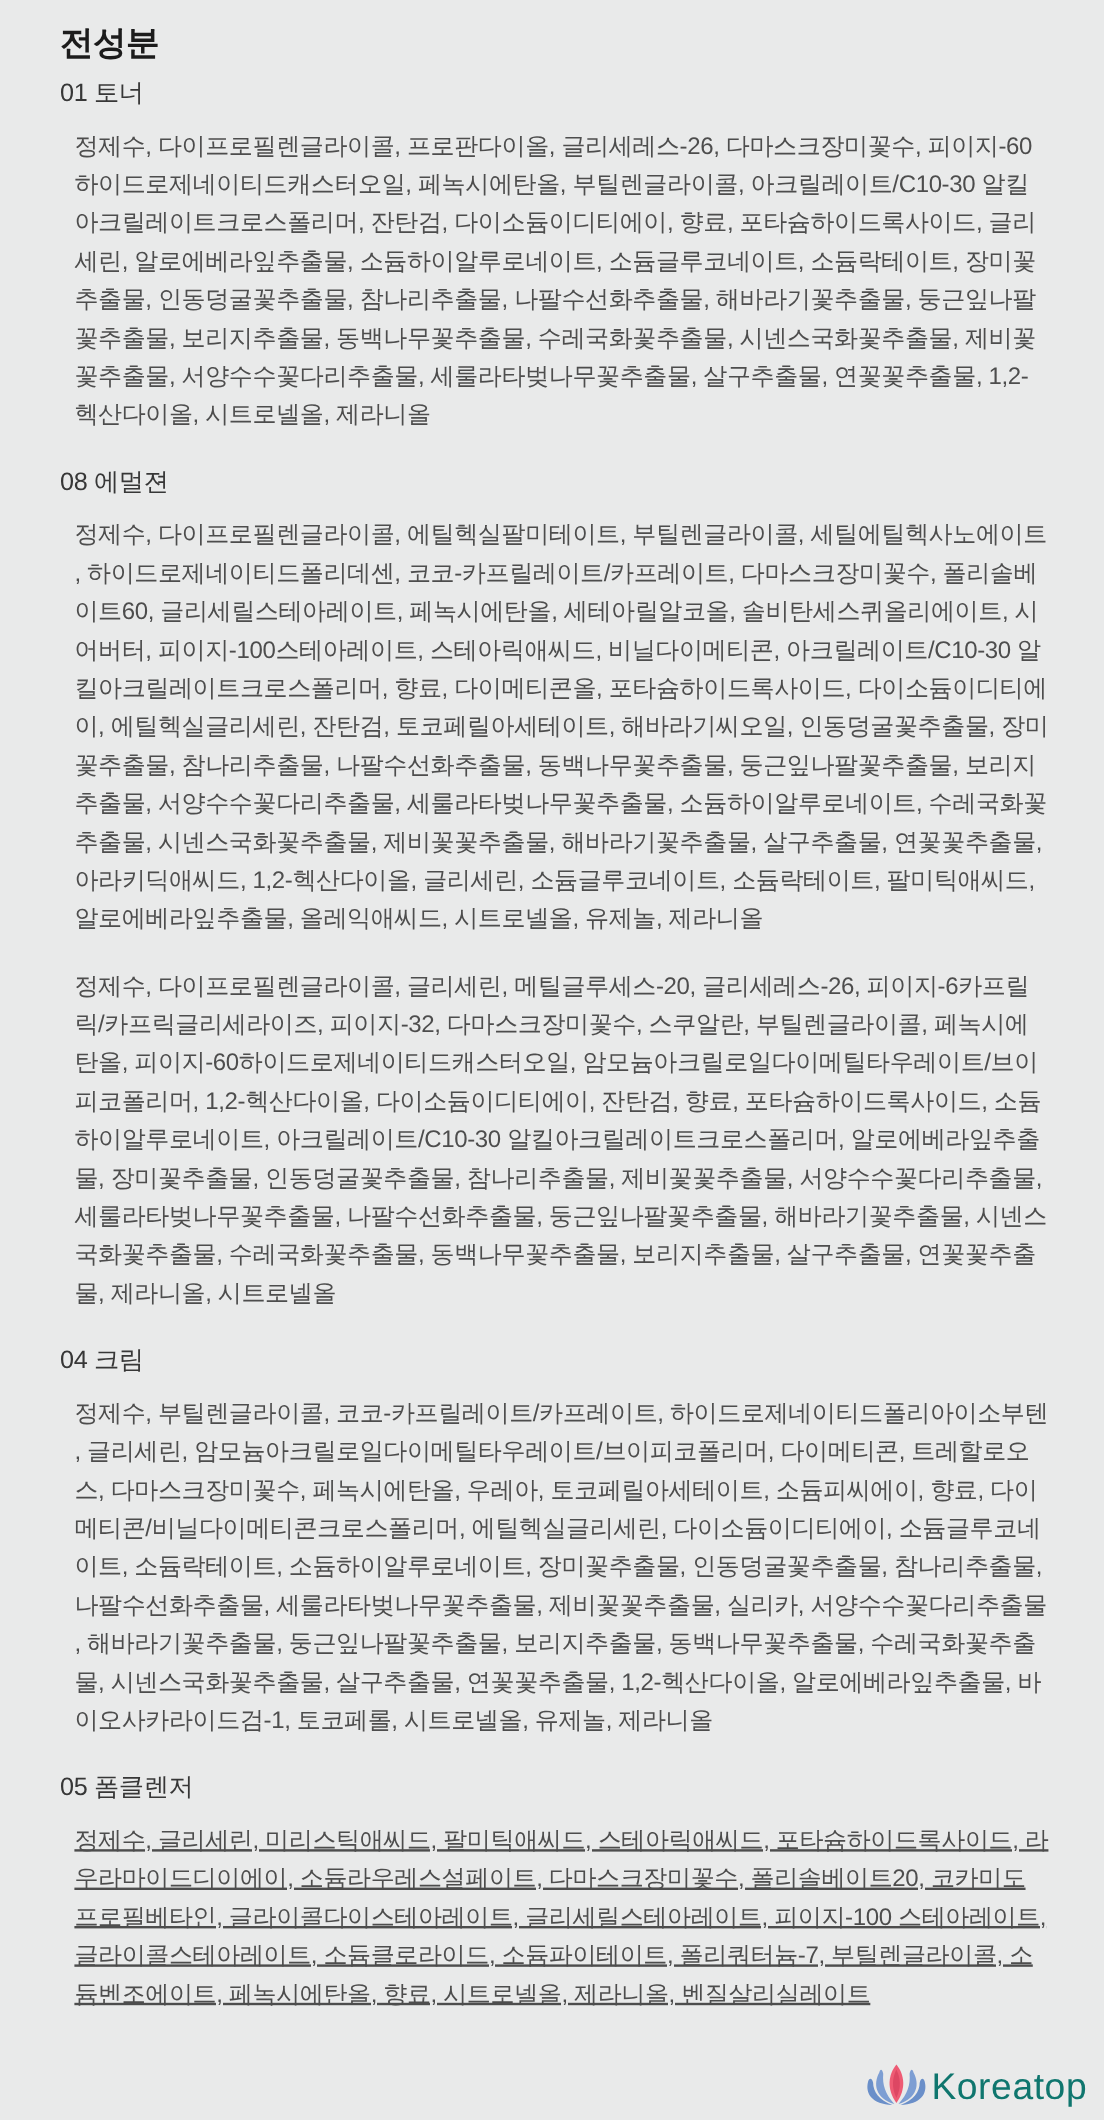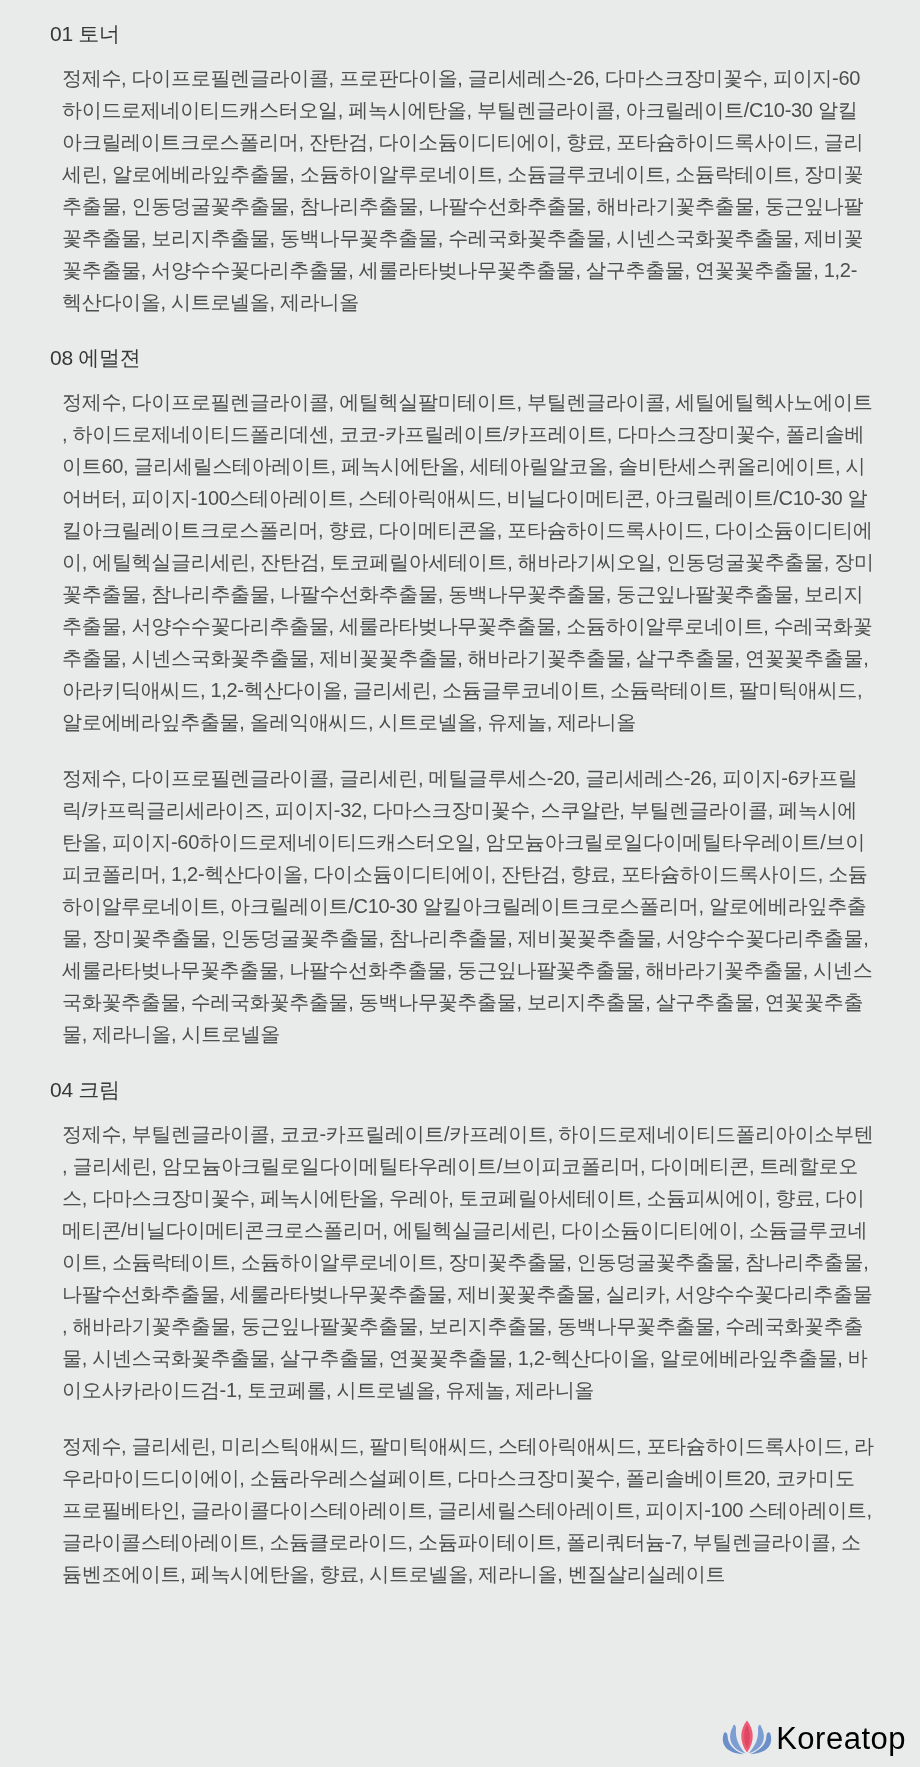--- a/index.html
+++ b/index.html
@@ -55,20 +55,21 @@
     line-height: 44px;
     letter-spacing: 0.5px;
     font-weight: 400;
   }
 </style>
 </head>
 <body style="background: rgb(233, 234, 234);">
 
 <main class="page">
 
+  <h1 class="page-title" style="color: rgb(28, 28, 28);">전성분</h1>
 
   <section class="section">
     <h2 class="section-label">01 토너</h2>
     <p class="ingredients" style="color: rgb(77, 77, 77);">정제수, 다이프로필렌글라이콜, 프로판다이올, 글리세레스-26, 다마스크장미꽃수, 피이지-60하이드로제네이티드캐스터오일, 페녹시에탄올, 부틸렌글라이콜, 아크릴레이트/C10-30 알킬아크릴레이트크로스폴리머, 잔탄검, 다이소듐이디티에이, 향료, 포타슘하이드록사이드, 글리세린, 알로에베라잎추출물, 소듐하이알루로네이트, 소듐글루코네이트, 소듐락테이트, 장미꽃추출물, 인동덩굴꽃추출물, 참나리추출물, 나팔수선화추출물, 해바라기꽃추출물, 둥근잎나팔꽃추출물, 보리지추출물, 동백나무꽃추출물, 수레국화꽃추출물, 시넨스국화꽃추출물, 제비꽃꽃추출물, 서양수수꽃다리추출물, 세룰라타벚나무꽃추출물, 살구추출물, 연꽃꽃추출물, 1,2-헥산다이올, 시트로넬올, 제라니올</p>
   </section>
 
   <section class="section">
     <h2 class="section-label">08 에멀젼</h2>
     <p class="ingredients" style="color: rgb(77, 77, 77);">정제수, 다이프로필렌글라이콜, 에틸헥실팔미테이트, 부틸렌글라이콜, 세틸에틸헥사노에이트, 하이드로제네이티드폴리데센, 코코-카프릴레이트/카프레이트, 다마스크장미꽃수, 폴리솔베이트60, 글리세릴스테아레이트, 페녹시에탄올, 세테아릴알코올, 솔비탄세스퀴올리에이트, 시어버터, 피이지-100스테아레이트, 스테아릭애씨드, 비닐다이메티콘, 아크릴레이트/C10-30 알킬아크릴레이트크로스폴리머, 향료, 다이메티콘올, 포타슘하이드록사이드, 다이소듐이디티에이, 에틸헥실글리세린, 잔탄검, 토코페릴아세테이트, 해바라기씨오일, 인동덩굴꽃추출물, 장미꽃추출물, 참나리추출물, 나팔수선화추출물, 동백나무꽃추출물, 둥근잎나팔꽃추출물, 보리지추출물, 서양수수꽃다리추출물, 세룰라타벚나무꽃추출물, 소듐하이알루로네이트, 수레국화꽃추출물, 시넨스국화꽃추출물, 제비꽃꽃추출물, 해바라기꽃추출물, 살구추출물, 연꽃꽃추출물, 아라키딕애씨드, 1,2-헥산다이올, 글리세린, 소듐글루코네이트, 소듐락테이트, 팔미틱애씨드, 알로에베라잎추출물, 올레익애씨드, 시트로넬올, 유제놀, 제라니올</p>
   </section>
@@ -76,28 +77,29 @@
   <section class="section">
     <p class="ingredients" style="color: rgb(77, 77, 77);">정제수, 다이프로필렌글라이콜, 글리세린, 메틸글루세스-20, 글리세레스-26, 피이지-6카프릴릭/카프릭글리세라이즈, 피이지-32, 다마스크장미꽃수, 스쿠알란, 부틸렌글라이콜, 페녹시에탄올, 피이지-60하이드로제네이티드캐스터오일, 암모늄아크릴로일다이메틸타우레이트/브이피코폴리머, 1,2-헥산다이올, 다이소듐이디티에이, 잔탄검, 향료, 포타슘하이드록사이드, 소듐하이알루로네이트, 아크릴레이트/C10-30 알킬아크릴레이트크로스폴리머, 알로에베라잎추출물, 장미꽃추출물, 인동덩굴꽃추출물, 참나리추출물, 제비꽃꽃추출물, 서양수수꽃다리추출물, 세룰라타벚나무꽃추출물, 나팔수선화추출물, 둥근잎나팔꽃추출물, 해바라기꽃추출물, 시넨스국화꽃추출물, 수레국화꽃추출물, 동백나무꽃추출물, 보리지추출물, 살구추출물, 연꽃꽃추출물, 제라니올, 시트로넬올</p>
   </section>
 
   <section class="section">
     <h2 class="section-label">04 크림</h2>
     <p class="ingredients" style="color: rgb(77, 77, 77);">정제수, 부틸렌글라이콜, 코코-카프릴레이트/카프레이트, 하이드로제네이티드폴리아이소부텐, 글리세린, 암모늄아크릴로일다이메틸타우레이트/브이피코폴리머, 다이메티콘, 트레할로오스, 다마스크장미꽃수, 페녹시에탄올, 우레아, 토코페릴아세테이트, 소듐피씨에이, 향료, 다이메티콘/비닐다이메티콘크로스폴리머, 에틸헥실글리세린, 다이소듐이디티에이, 소듐글루코네이트, 소듐락테이트, 소듐하이알루로네이트, 장미꽃추출물, 인동덩굴꽃추출물, 참나리추출물, 나팔수선화추출물, 세룰라타벚나무꽃추출물, 제비꽃꽃추출물, 실리카, 서양수수꽃다리추출물, 해바라기꽃추출물, 둥근잎나팔꽃추출물, 보리지추출물, 동백나무꽃추출물, 수레국화꽃추출물, 시넨스국화꽃추출물, 살구추출물, 연꽃꽃추출물, 1,2-헥산다이올, 알로에베라잎추출물, 바이오사카라이드검-1, 토코페롤, 시트로넬올, 유제놀, 제라니올</p>
   </section>
 
   <section class="section">
-    <p class="ingredients" style="color: rgb(77, 77, 77);">정제수, 글리세린, 미리스틱애씨드, 팔미틱애씨드, 스테아릭애씨드, 포타슘하이드록사이드, 라우라마이드디이에이, 소듐라우레스설페이트, 다마스크장미꽃수, 폴리솔베이트20, 코카미도프로필베타인, 글라이콜다이스테아레이트, 글리세릴스테아레이트, 피이지-100 스테아레이트, 글라이콜스테아레이트, 소듐클로라이드, 소듐파이테이트, 폴리쿼터늄-7, 부틸렌글라이콜, 소듐벤조에이트, 페녹시에탄올, 향료, 시트로넬올, 제라니올, 벤질살리실레이트</p>
+    <h2 class="section-label">05 폼클렌저</h2>
+    <p class="ingredients" style="color: rgb(77, 77, 77); text-decoration: underline;">정제수, 글리세린, 미리스틱애씨드, 팔미틱애씨드, 스테아릭애씨드, 포타슘하이드록사이드, 라우라마이드디이에이, 소듐라우레스설페이트, 다마스크장미꽃수, 폴리솔베이트20, 코카미도프로필베타인, 글라이콜다이스테아레이트, 글리세릴스테아레이트, 피이지-100 스테아레이트, 글라이콜스테아레이트, 소듐클로라이드, 소듐파이테이트, 폴리쿼터늄-7, 부틸렌글라이콜, 소듐벤조에이트, 페녹시에탄올, 향료, 시트로넬올, 제라니올, 벤질살리실레이트</p>
   </section>
 
 </main>
 
 <div class="watermark">
   <svg class="lotus" viewBox="0 0 64 46" xmlns="http://www.w3.org/2000/svg">
     <path d="M4 18 C1 30 8 40 28 41 C15 36 9 28 9 19 C8 14 5 14 4 18 Z" fill="#6a8fc9"></path>
     <path d="M60 18 C63 30 56 40 36 41 C49 36 55 28 55 19 C56 14 59 14 60 18 Z" fill="#6a8fc9"></path>
     <path d="M15 9 C9 20 11 34 30 40 C21 30 18 21 19 10 C18 5 16 5 15 9 Z" fill="#7d9ed3"></path>
     <path d="M49 9 C55 20 53 34 34 40 C43 30 46 21 45 10 C46 5 48 5 49 9 Z" fill="#7d9ed3"></path>
     <path d="M32 1 C24 11 22 25 32 39 C42 25 40 11 32 1 Z" fill="#ee5b74"></path>
     <path d="M32 6 C28 14 27 24 32 34 C37 24 36 14 32 6 Z" fill="#dd4763"></path>
   </svg>
-  <span class="brand" style="color: #000000;">Koreatop</span>
+  <span class="brand" style="color: #0f766e;">Koreatop</span>
 </div>
 
 </body></html>

